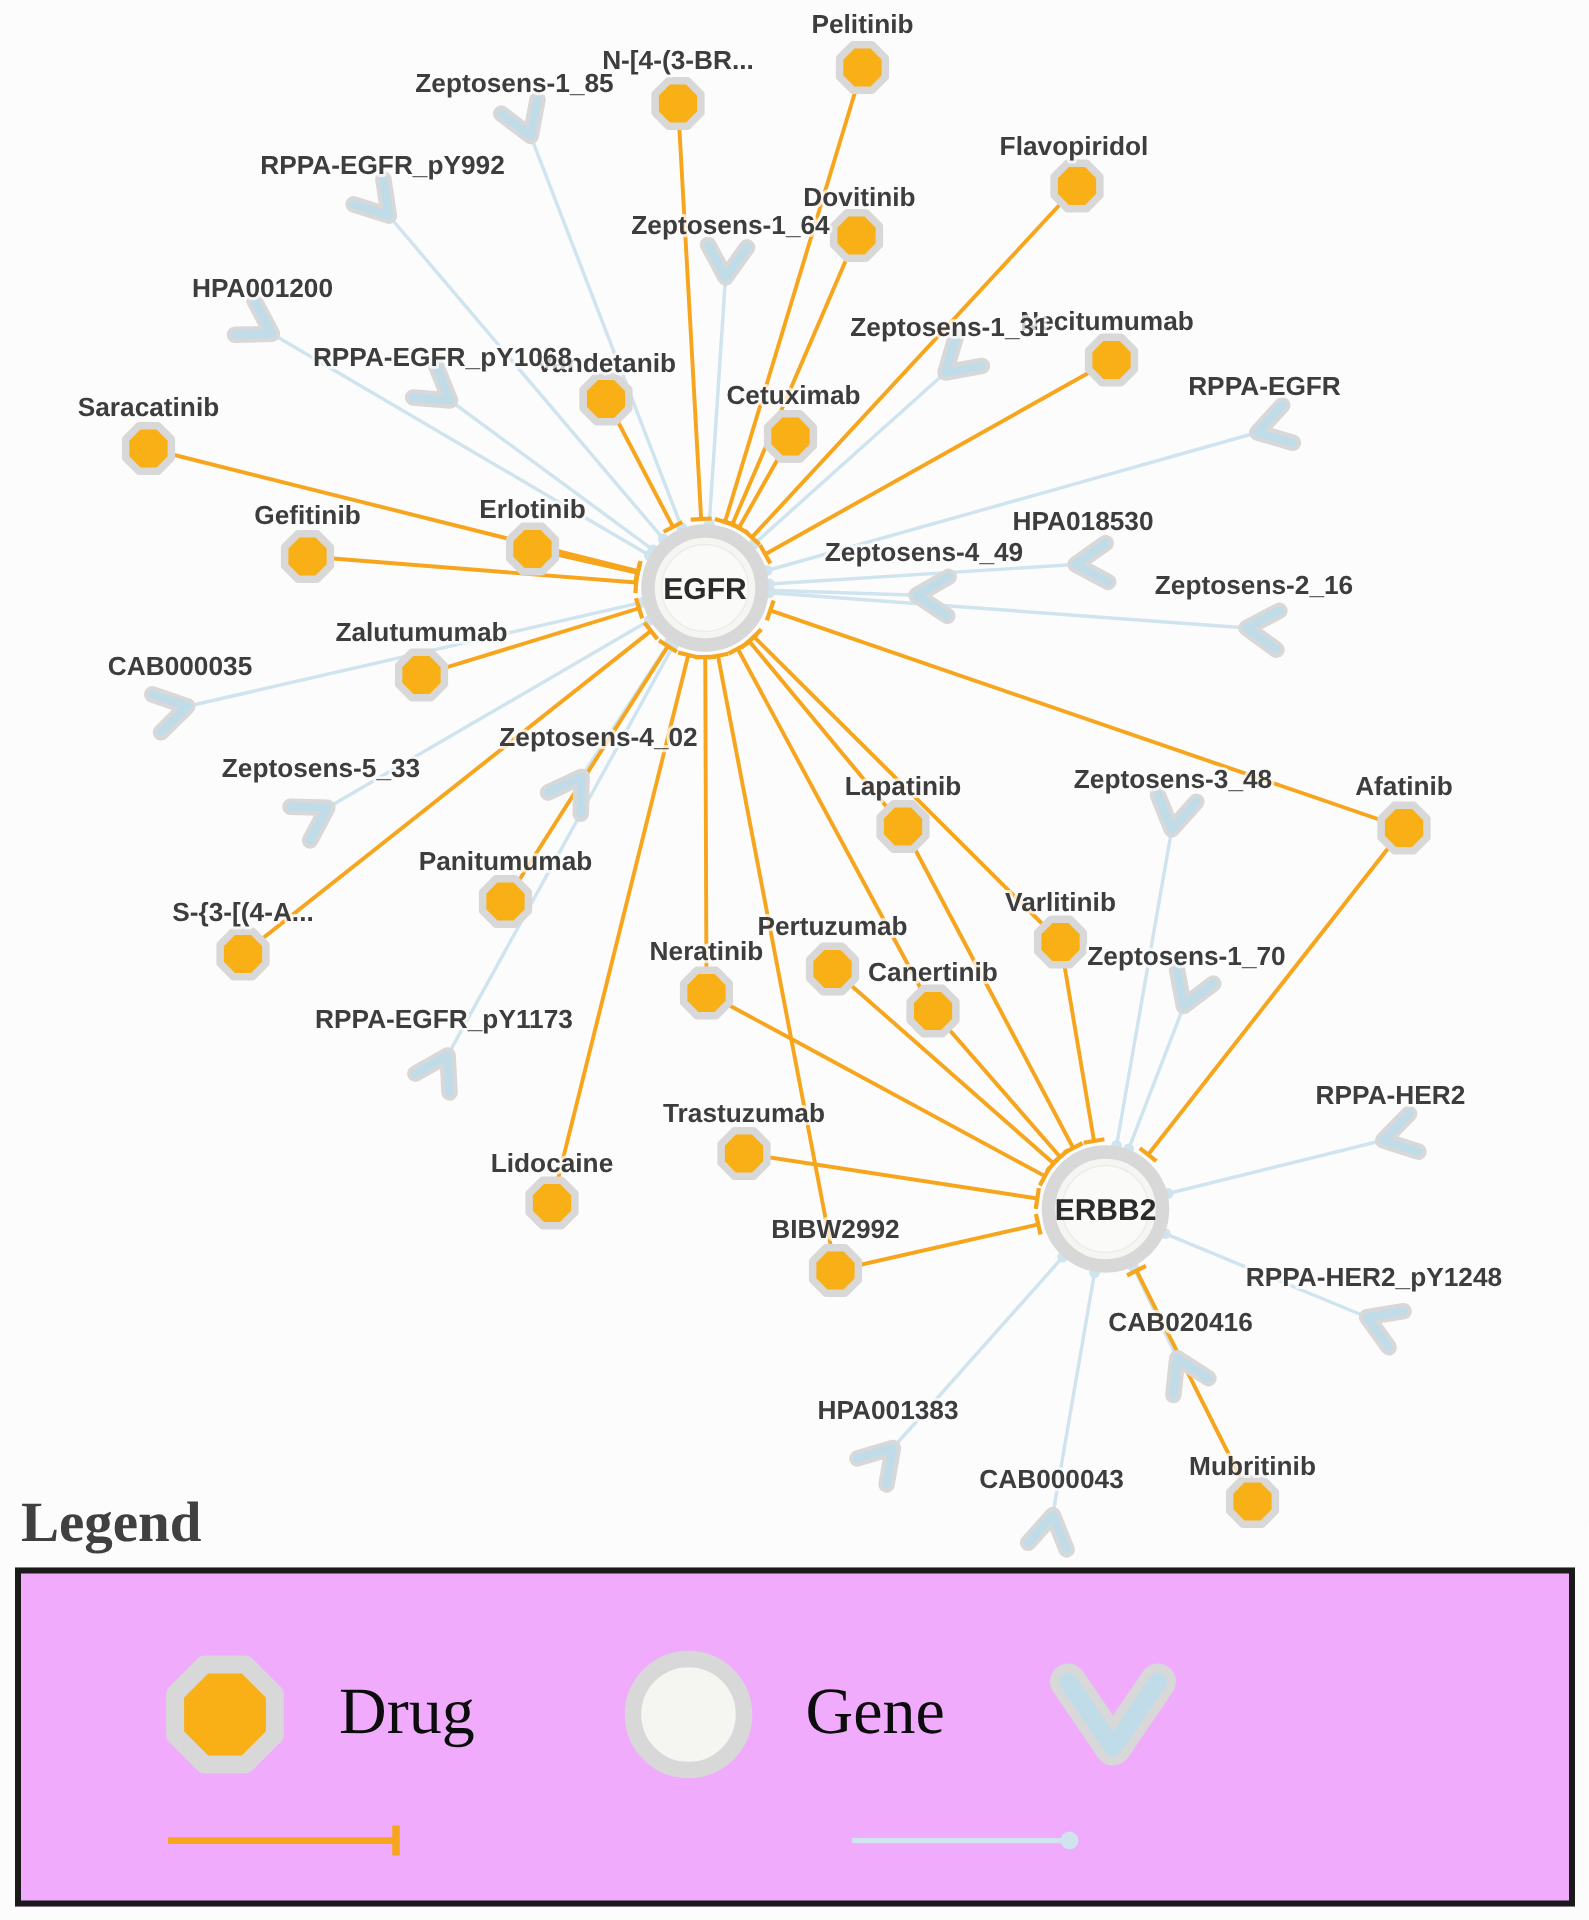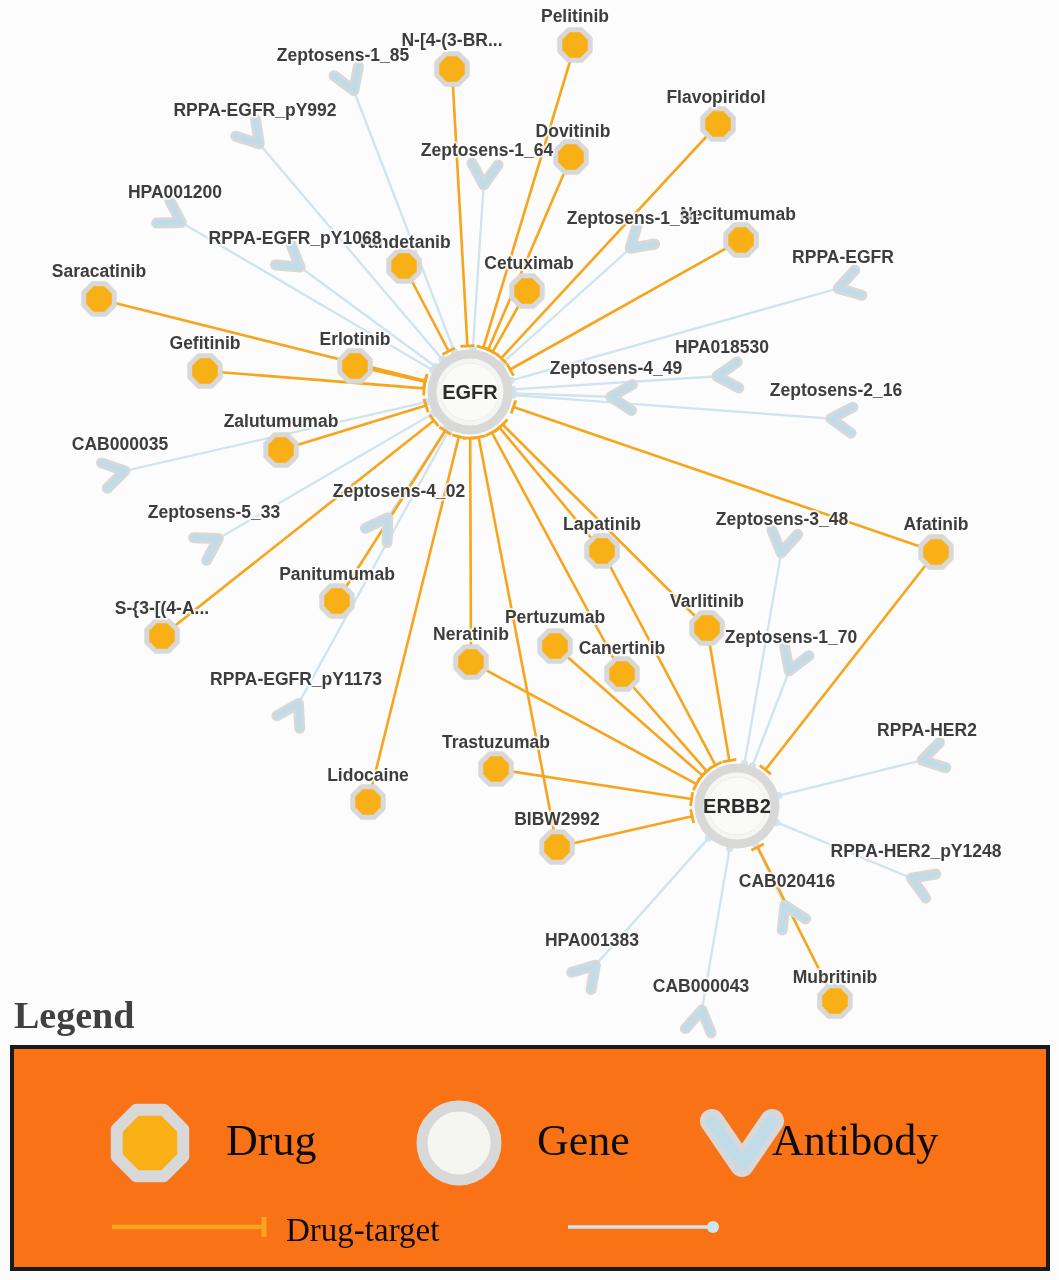--- a/index.html
+++ b/index.html
@@ -5,21 +5,21 @@
   html,body{margin:0;padding:0;background:#ffffff;}
   body{font-family:"Liberation Sans",sans-serif;}
   .page{position:relative;width:1059px;height:1280px;background:#FCFCFC;overflow:hidden;}
   #net{position:absolute;left:0;top:0;}
   .legend-title{
     position:absolute;left:14px;top:993px;
     font-family:"Liberation Serif",serif;font-weight:bold;font-size:38px;color:#404040;
   }
   .legend-box{
     position:absolute;left:10px;top:1045px;width:1032px;height:218px;
-    border:4px solid #1a1a1a;background:#f97316;
+    border:4px solid #1a1a1a;background:#f0abfc;
   }
   .l-icon{position:absolute;}
   .l-node-label{
     position:absolute;font-family:"Liberation Serif",serif;font-size:44px;color:#0c0c0c;
   }
   .l-edge-label{
     position:absolute;font-family:"Liberation Serif",serif;font-size:33px;color:#0c0c0c;
   }
 </style>
 </head>
@@ -308,27 +308,25 @@
 
     <svg class="l-icon" style="left:395px;top:44px;" width="100" height="100" viewBox="-50 -50 100 100">
       <circle cx="0" cy="0" r="37" fill="#F5F5F2" stroke="#D8D8D8" stroke-width="11"></circle>
     </svg>
     <span class="l-node-label" style="left:523px;top:66px;">Gene</span>
 
     <svg class="l-icon" style="left:678px;top:48px;" width="100" height="100" viewBox="-50 -50 100 100">
       <path d="M -30 -26 L 0 18 L 30 -26" fill="none" stroke="#D8D8D8" stroke-width="24" stroke-linecap="round" stroke-linejoin="round"></path>
       <path d="M -30 -26 L 0 18 L 30 -26" fill="none" stroke="#BFDCE8" stroke-width="12" stroke-linecap="round" stroke-linejoin="round"></path>
     </svg>
-    <span class="l-node-label" style="left:758px;top:66px;">Antibody</span>
 
     <svg class="l-icon" style="left:92px;top:162px;" width="175" height="32" viewBox="0 0 175 32">
       <line x1="6" y1="16" x2="158" y2="16" stroke="#F6A51C" stroke-width="4.5"></line>
       <line x1="158" y1="6" x2="158" y2="26" stroke="#F6A51C" stroke-width="5"></line>
     </svg>
-    <span class="l-edge-label" style="left:272px;top:163px;">Drug-target</span>
 
     <svg class="l-icon" style="left:548px;top:164px;" width="165" height="28" viewBox="0 0 165 28">
       <line x1="6" y1="14" x2="148" y2="14" stroke="#CFE4EE" stroke-width="3.5"></line>
       <circle cx="151" cy="14" r="6" fill="#CFE4EE"></circle>
     </svg>
 
   </div>
 </div>
 
 </body></html>

